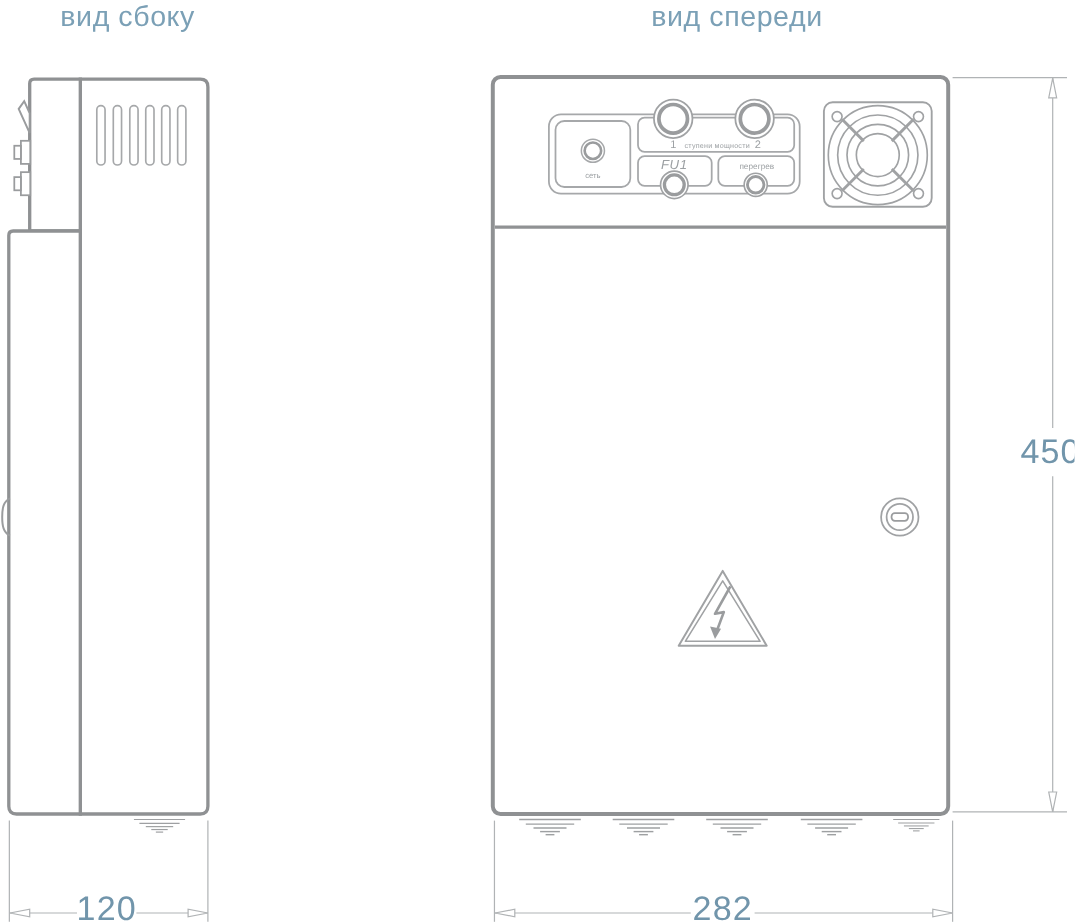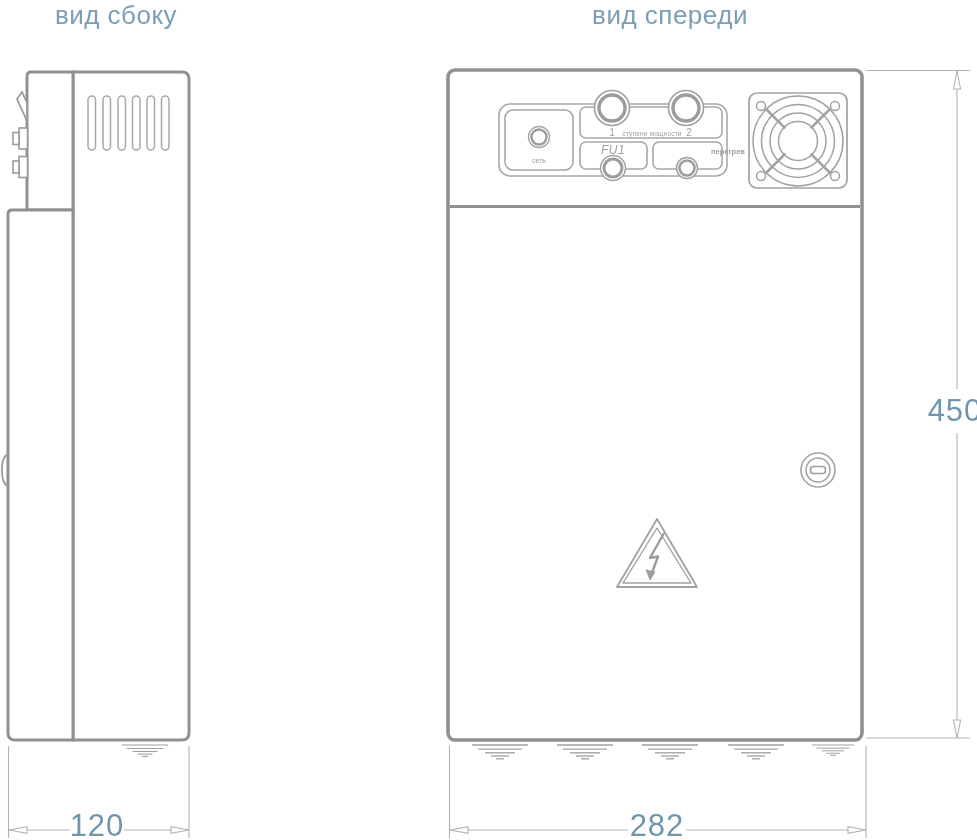--- a/index.html
+++ b/index.html
@@ -183,14 +183,14 @@
 
   <span class="txt dim" style="left:97px;top:826px;">120</span>
   <span class="txt dim" style="left:657px;top:826px;">282</span>
   <span class="txt dim" style="left:955px;top:411px;">450</span>
 
   <span class="txt plabel p7" style="left:539px;top:160px;">сеть</span>
   <span class="txt plabel p10" style="left:612px;top:132px;">1</span>
   <span class="txt plabel p10" style="left:689px;top:132px;">2</span>
   <span class="txt plabel p65" style="left:652px;top:132.5px;">ступени мощности</span>
   <span class="txt plabel p11" style="left:613px;top:150px;">FU1</span>
-  <span class="txt plabel p75" style="left:728px;top:151px;font-weight:bold;">перегрев</span>
+  <span class="txt plabel p75" style="left:688px;top:151px;">перегрев</span>
 </div>
 
 </body></html>

